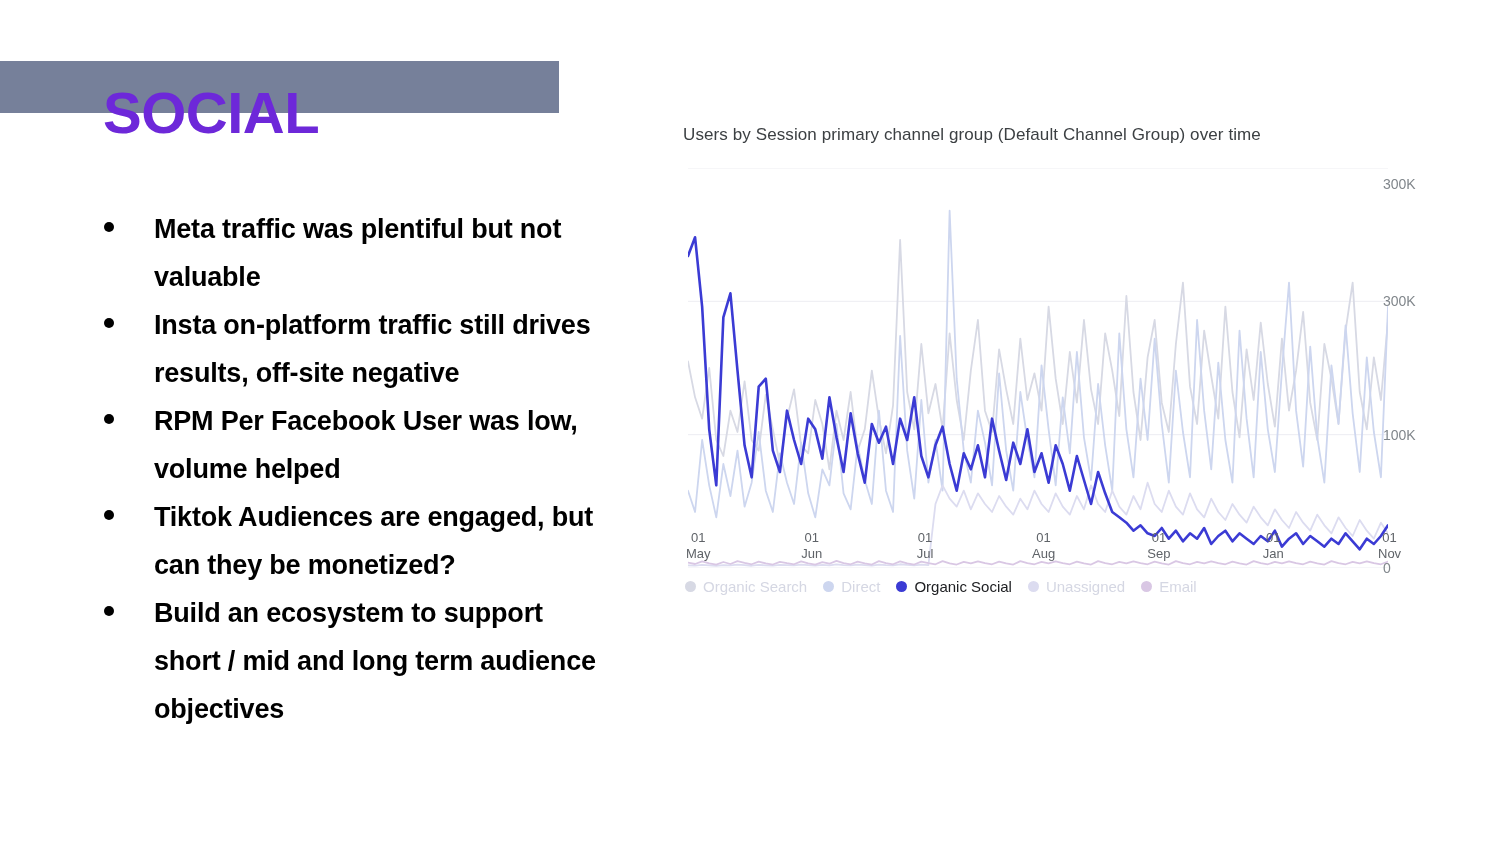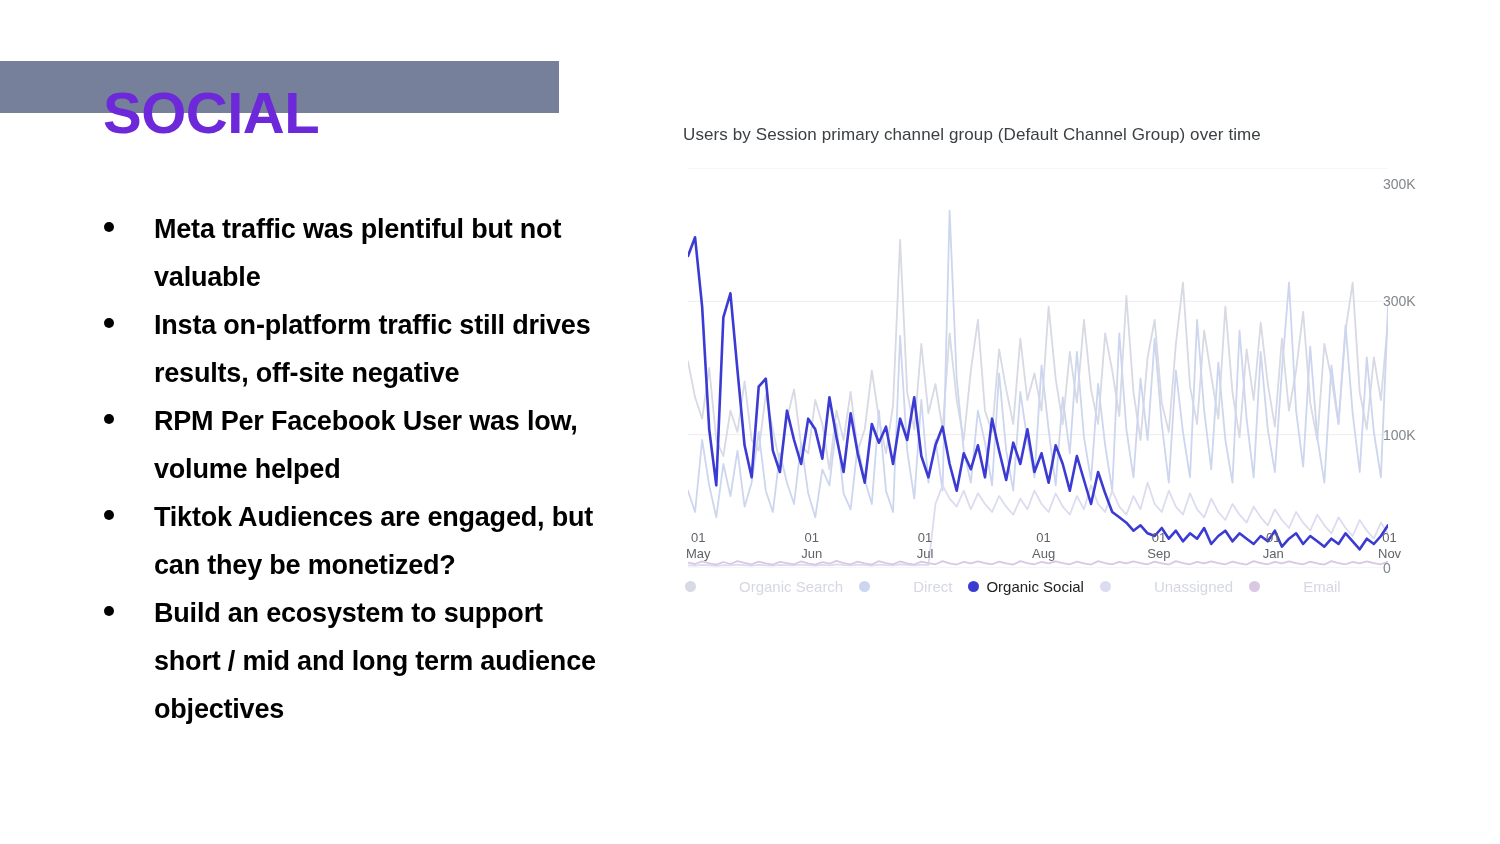--- a/index.html
+++ b/index.html
@@ -159,21 +159,21 @@
     width: 11px;
     height: 11px;
     border-radius: 50%;
     margin-right: 7px;
     flex: 0 0 auto;
   }
   .legend-label {
     font-size: 15px;
     white-space: nowrap;
   }
-  .legend-item.faded .legend-label { color: #d5d7e3; margin-left: 36px; }
+  .legend-item.faded .legend-label { color: #d5d7e3; }
   .legend-item.active .legend-label { color: #202124; }
 </style>
 </head>
 <body>
 
 <div class="slide">
 
   <div class="title-banner"></div>
   <div class="slide-title">SOCIAL</div>
 

